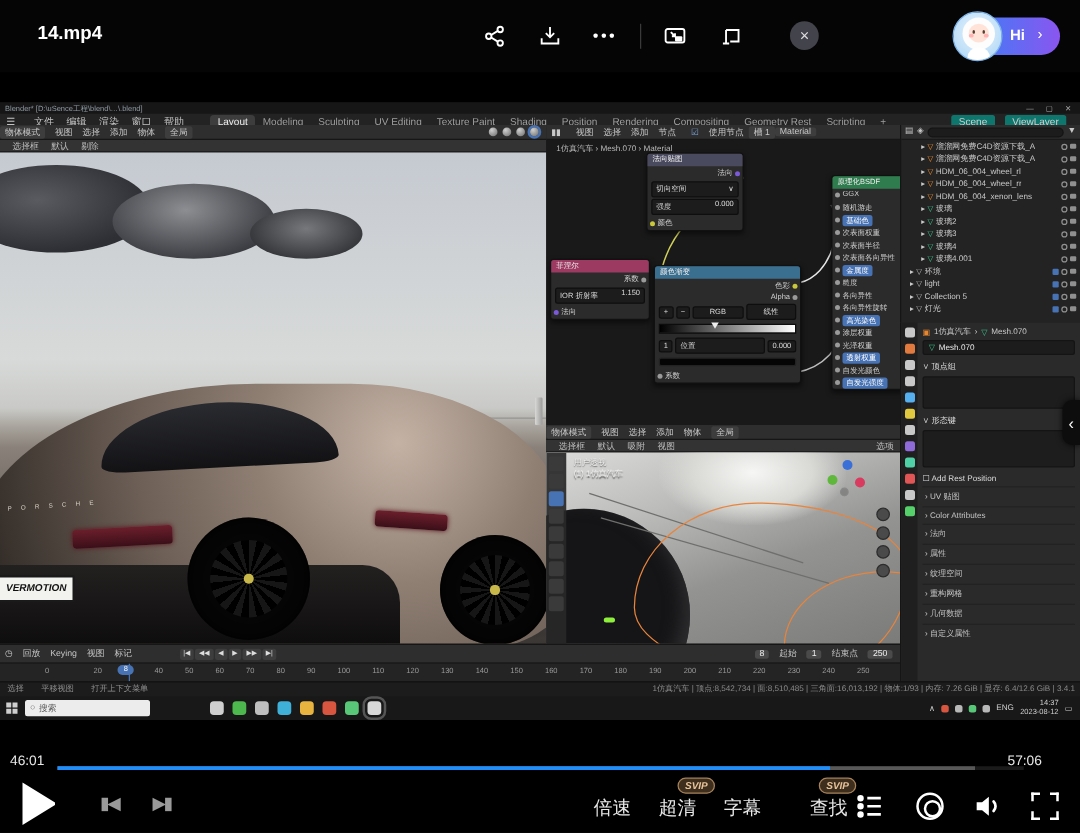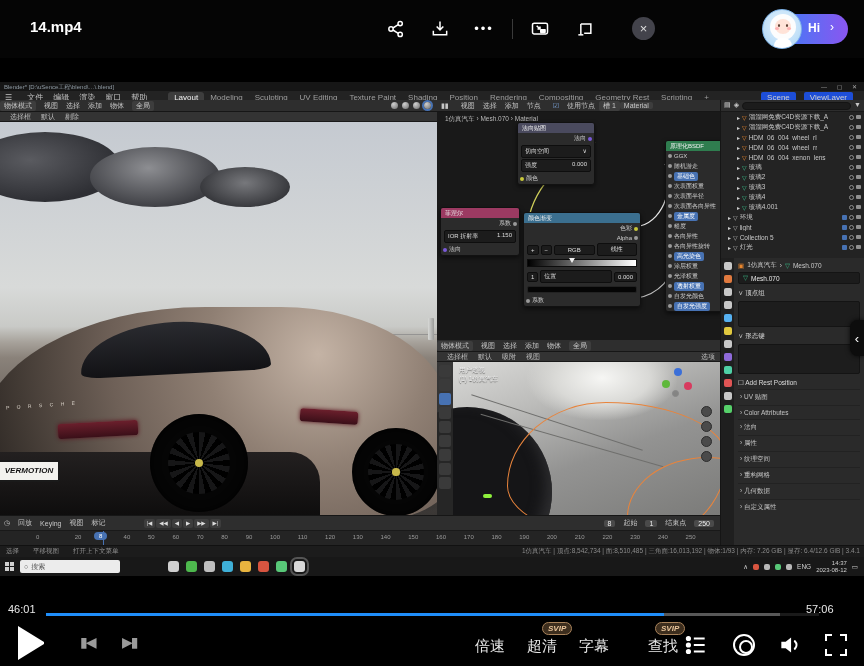--- a/index.html
+++ b/index.html
@@ -30,21 +30,21 @@
   .bw{position:absolute;left:0;top:24px;width:864px;height:494px;background:#1d1d1d;color:#c8c8c8;} .t7{font-size:7px;line-height:1.15;}
   .row{display:flex;align-items:center;}
   .bw-title{position:absolute;left:0;top:0;width:864px;height:9px;background:#161616;color:#8f9aa3;font-size:6px;padding:1px 4px;white-space:nowrap;overflow:hidden;}
   .winctl{position:absolute;right:3px;top:1px;color:#aaa;font-size:6px;letter-spacing:4px;}
   .menubar{position:absolute;left:0;top:9px;width:864px;height:12px;background:#232323;display:flex;align-items:center;font-size:8px;color:#c3c3c3;}
   .menubar span{padding:0 5px;}
   .ws{display:flex;margin-left:6px;}
   .ws span{padding:1px 6px;color:#9f9f9f;border-radius:3px 3px 0 0;white-space:nowrap;}
   .ws span.active{background:#3d3d3d;color:#efefef;}
   .scenebox{margin-left:auto;display:flex;align-items:center;gap:8px;margin-right:6px;color:#cfcfcf;}
-  .scenebox .chip{background:#1d4ed8;border-radius:2px;padding:1px 6px;}
+  .scenebox .chip{background:#0f766e;border-radius:2px;padding:1px 6px;}
   .hdr{position:absolute;background:#2e2e2e;display:flex;align-items:center;font-size:7px;color:#c8c8c8;border-bottom:1px solid #161616;}
   .hdr span{padding:0 4px;white-space:nowrap;}
   .chip2{background:#3d3d3d;border-radius:2px;padding:1px 5px;}
   .toolrow{position:absolute;background:#333;display:flex;align-items:center;font-size:7px;color:#bdbdbd;border-bottom:1px solid #191919;}
   .toolrow span{padding:0 5px;white-space:nowrap;}
   .sphere{width:7px;height:7px;border-radius:50%;background:radial-gradient(circle at 35% 30%,#cfcfcf,#6a6a6a);margin:0 2px;}
   .sphere.on{box-shadow:0 0 0 2px #4772b3;}
   
   .vp1{position:absolute;left:0;top:40px;width:437px;height:393px;overflow:hidden;background:linear-gradient(#c5cad1 0%,#d8dad9 42%,#c9cac7 52%,#a7a29b 56%,#8a827a 60%,#5e5852 78%,#3a3735 100%);}
   .rock{position:absolute;border-radius:50%;}

